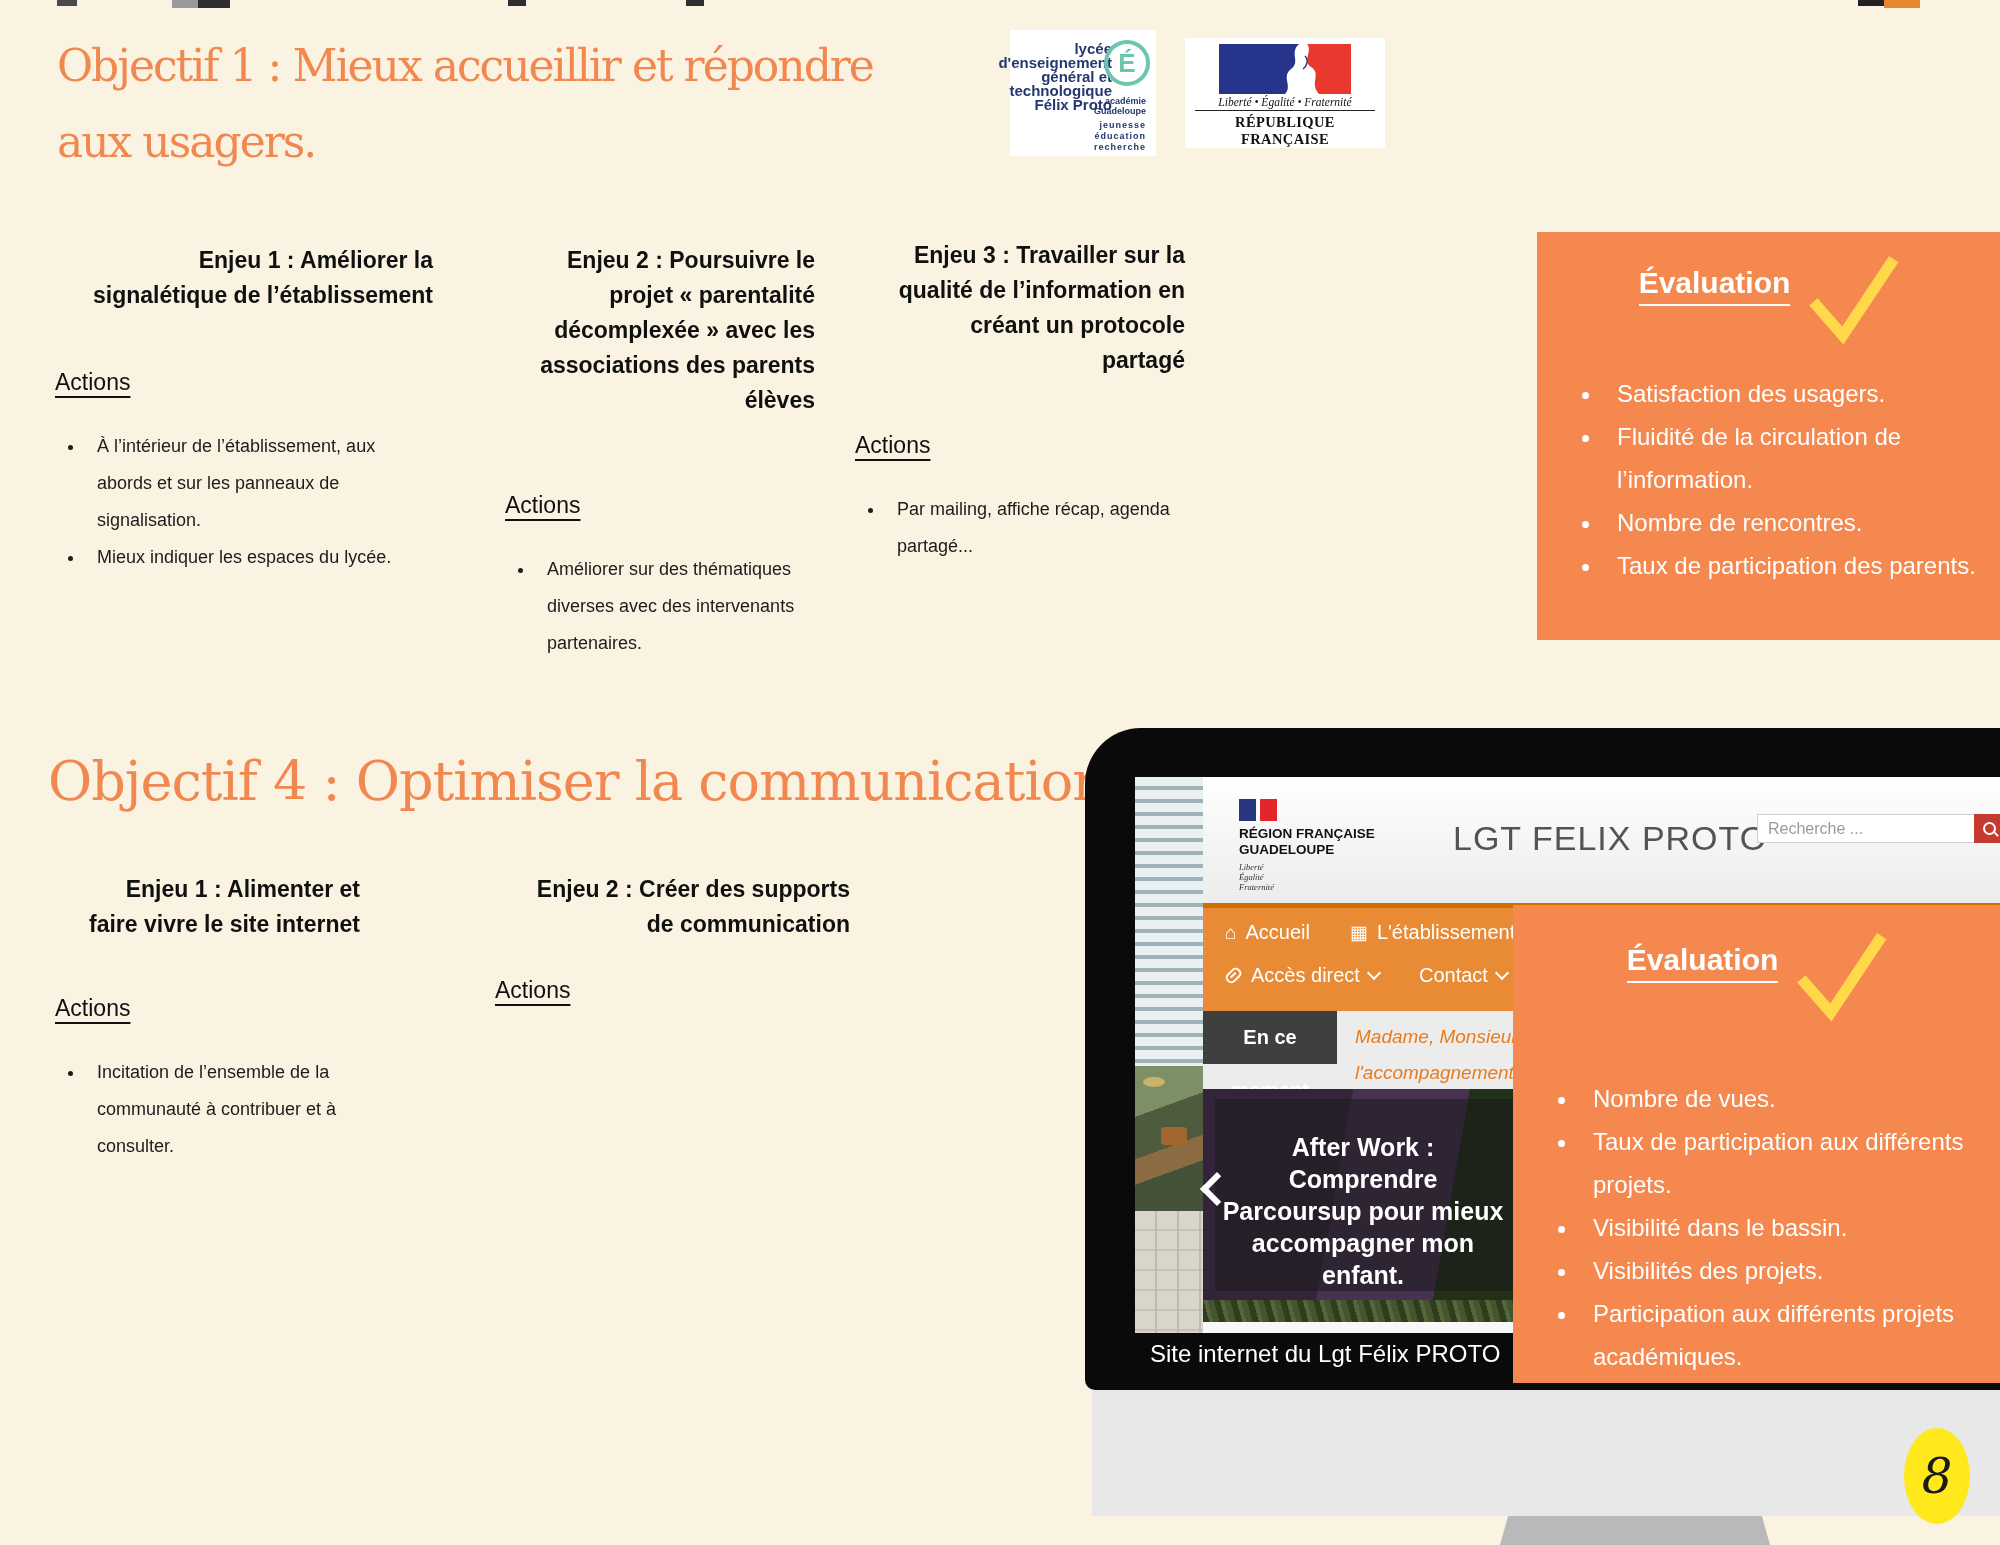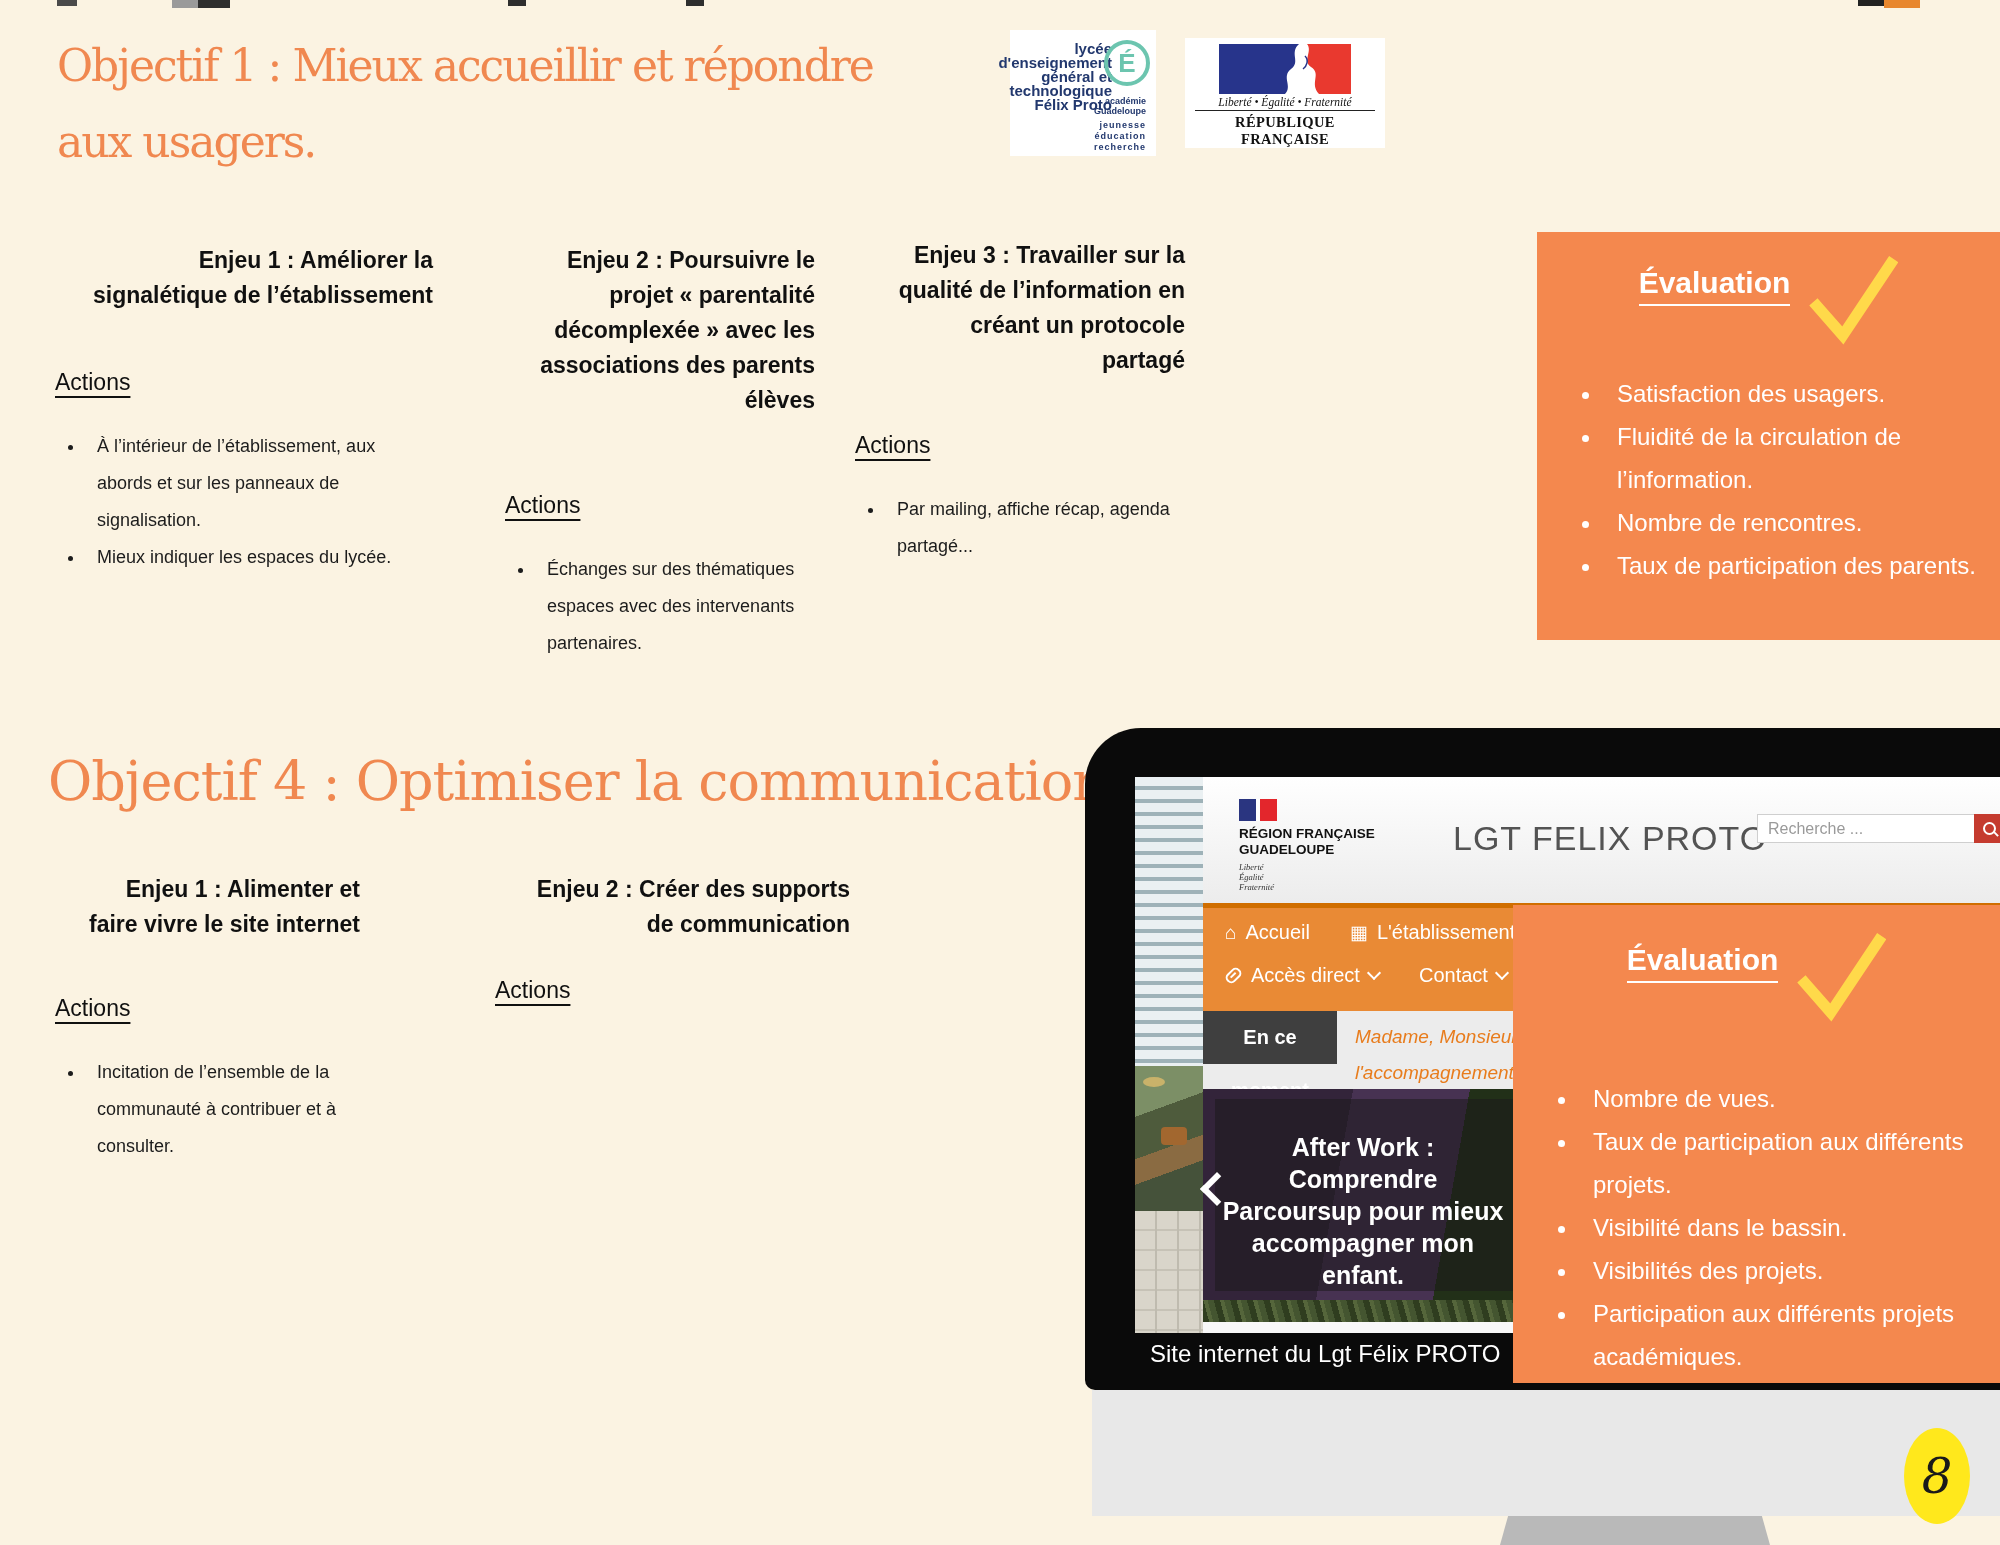--- a/index.html
+++ b/index.html
@@ -181,21 +181,21 @@
       </ul>
   </div>
   <div class="col o3c2">
     <h3>Enjeu 2 : Poursuivre le
 projet « parentalité
 décomplexée » avec les
 associations des parents
 élèves</h3>
     <span class="actions">Actions</span>
     <ul>
-        <li>Échanges sur des thématiques espaces avec des intervenants partenaires.</li>
+        <li>Améliorer sur des thématiques diverses avec des intervenants partenaires.</li>
       </ul>
   </div>
   <div class="col o3c3">
     <h3>Enjeu 3 : Travailler sur la
 qualité de l’information en
 créant un protocole
 partagé</h3>
     <span class="actions">Actions</span>
     <ul>
         <li>Par mailing, affiche récap, agenda partagé...</li>

